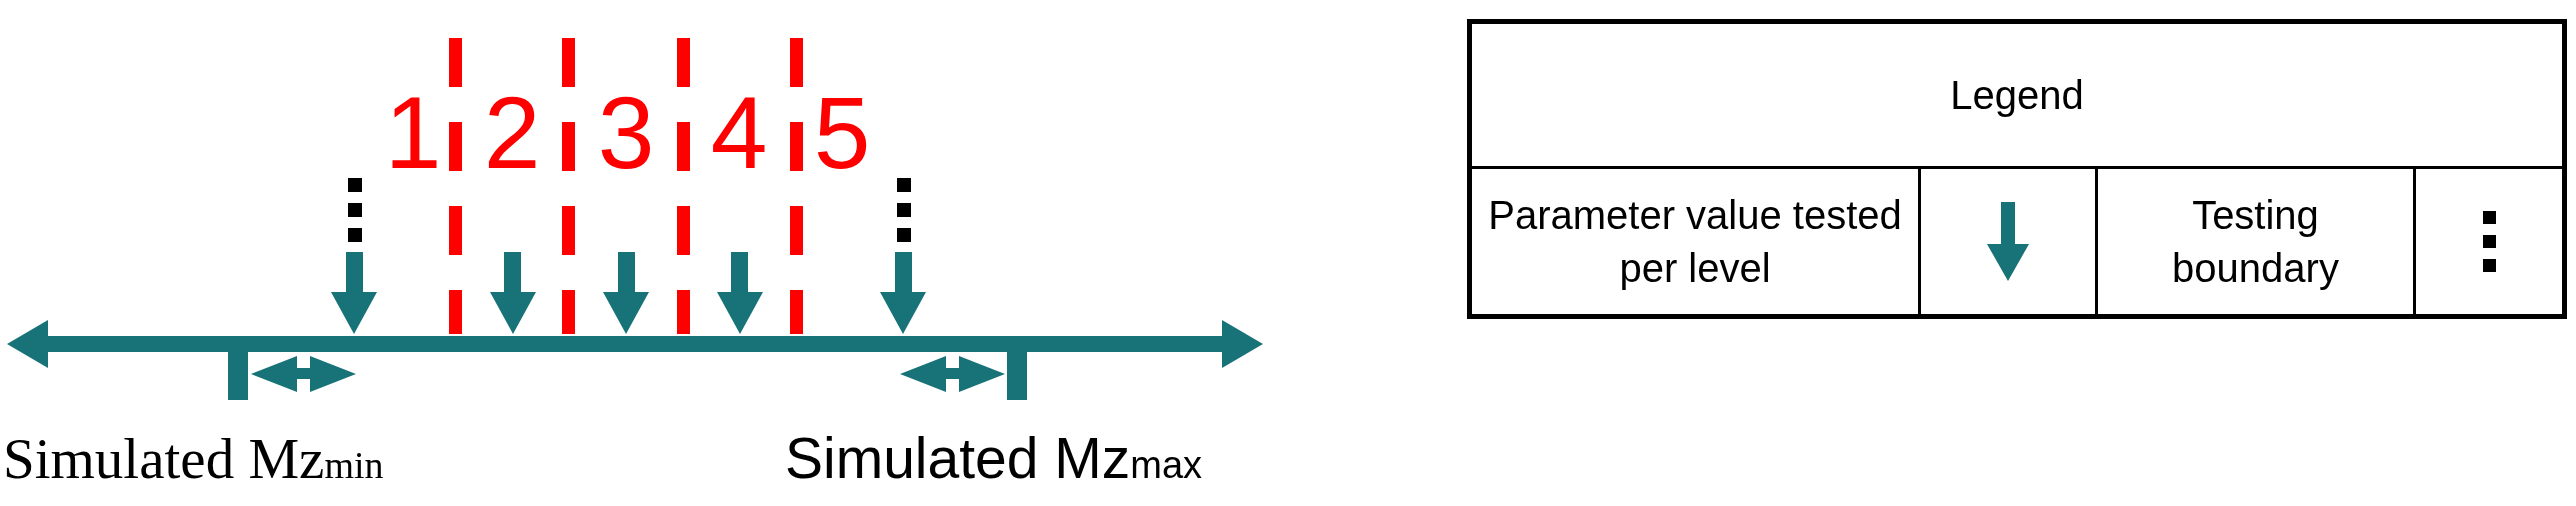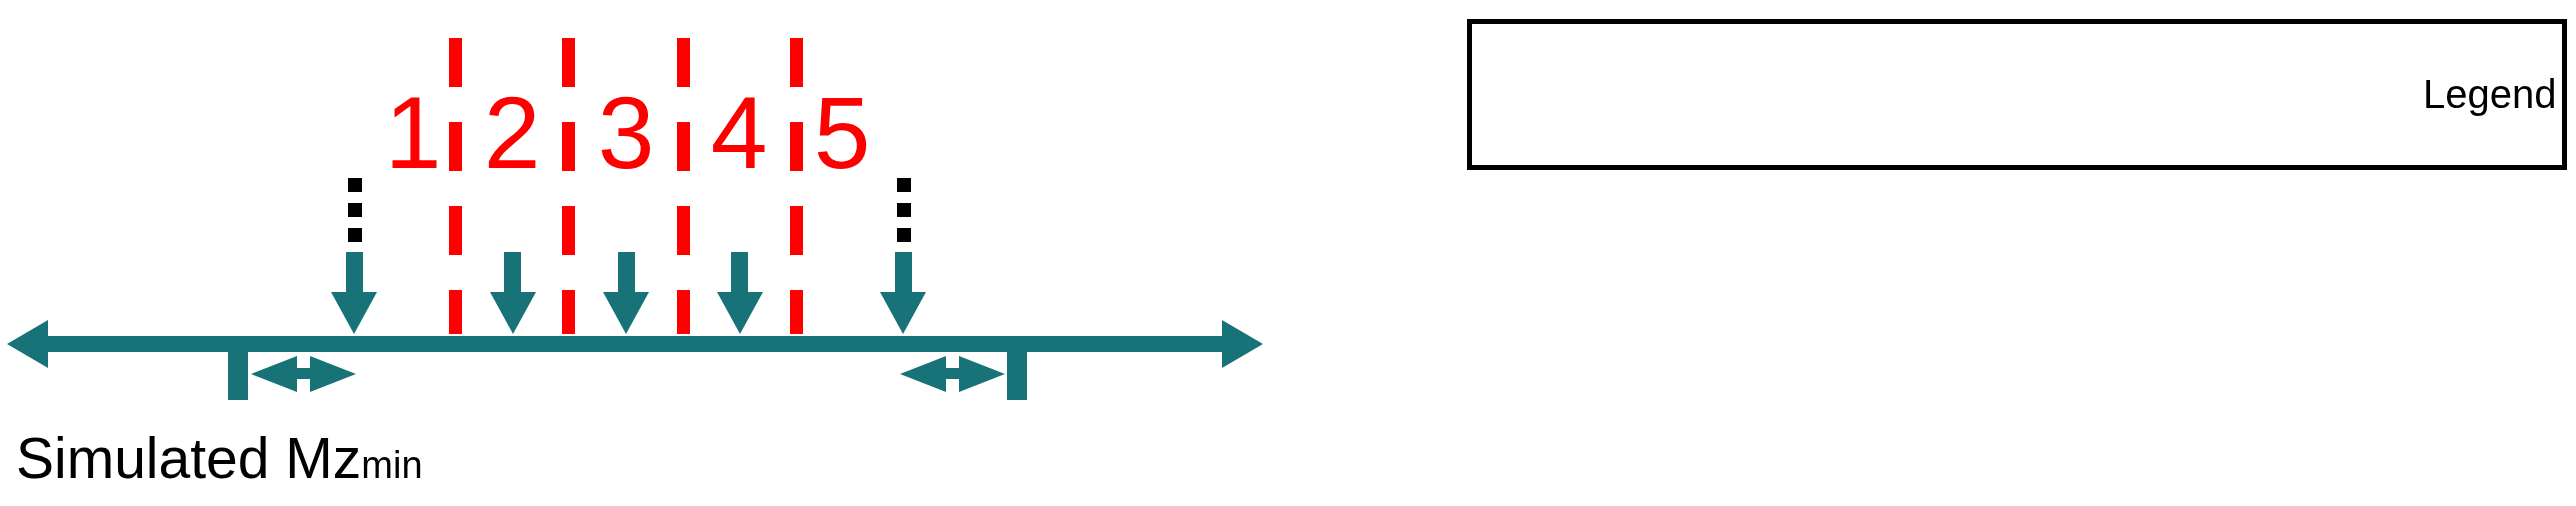--- a/index.html
+++ b/index.html
@@ -37,26 +37,26 @@
 
   .dbl-arrow{display:flex;align-items:center;height:37px;}
   .dbl-left{border-top:18.3px solid transparent;border-bottom:18.3px solid transparent;border-right:46px solid #177377;}
   .dbl-bar{width:13px;height:11px;background:#177377;}
   .dbl-right{border-top:18.3px solid transparent;border-bottom:18.3px solid transparent;border-left:46px solid #177377;}
   .buf-min{left:251px;top:355px;}
   .buf-max{left:900px;top:355px;}
 
   .axis-label{top:430px;font-size:57px;color:#000;white-space:nowrap;line-height:1;}
   .axis-label .sub{font-size:38px;}
-  .lbl-min{left:16px;} .lbl-max{left:785px;}
+  .lbl-min{left:3px;font-family:Liberation Serif, serif;} .lbl-max{left:785px;}
 
   
   .legend-table{position:absolute;left:1467px;top:19px;border-collapse:collapse;table-layout:fixed;
                 width:1095px;}
-  .legend-table td{border:3.7px solid #000;text-align:right;vertical-align:middle;
+  .legend-table td{border:3.7px solid #000;text-align:center;vertical-align:middle;
                    font-size:40px;color:#000;line-height:1.32;padding:0 5.5px;}
   .legend-table{border:5.5px solid #000;}
   .h-row{height:146px;} .r-row{height:149px;}
 
   .icon-cell{padding:0;}
   .center-flex{display:flex;align-items:center;justify-content:center;width:100%;height:100%;}
 
   .leg-arrow{display:flex;flex-direction:column;align-items:center;}
   .leg-arrow-shaft{width:14.6px;height:42px;background:#177377;}
   .leg-arrow-head{width:0;height:0;border-left:21px solid transparent;border-right:21px solid transparent;border-top:37px solid #177377;}
@@ -117,29 +117,53 @@
   </div>
   <div class="abs dbl-arrow buf-max">
     <div class="tri dbl-left"></div>
     <div class="dbl-bar"></div>
     <div class="tri dbl-right"></div>
   </div>
 
   <div class="abs axis-label lbl-min">
     <span>Simulated Mz</span><span class="sub">min</span>
   </div>
+  <div class="abs axis-label lbl-max">
+    <span>Simulated Mz</span><span class="sub">max</span>
+  </div>
 
   <table class="legend-table">
     <colgroup>
         <col style="width:450px">
         <col style="width:177px">
         <col style="width:318px">
         <col style="width:150px">
       </colgroup>
     <tbody>
         <tr class="h-row">
       <td colspan="4">Legend</td>
     </tr>
+    <tr class="r-row">
+      <td>Parameter value tested per level</td>
+      <td class="icon-cell">
+        <div class="center-flex">
+          <div class="leg-arrow">
+            <div class="leg-arrow-shaft"></div>
+            <div class="leg-arrow-head"></div>
+          </div>
+        </div>
+      </td>
+      <td>Testing boundary</td>
+      <td class="icon-cell">
+        <div class="center-flex">
+          <div class="leg-dots">
+            <div class="leg-dot"></div>
+            <div class="leg-dot"></div>
+            <div class="leg-dot"></div>
+          </div>
+        </div>
+      </td>
+    </tr>
   </tbody>
     </table>
 
 </div>
 
 
 </body></html>

